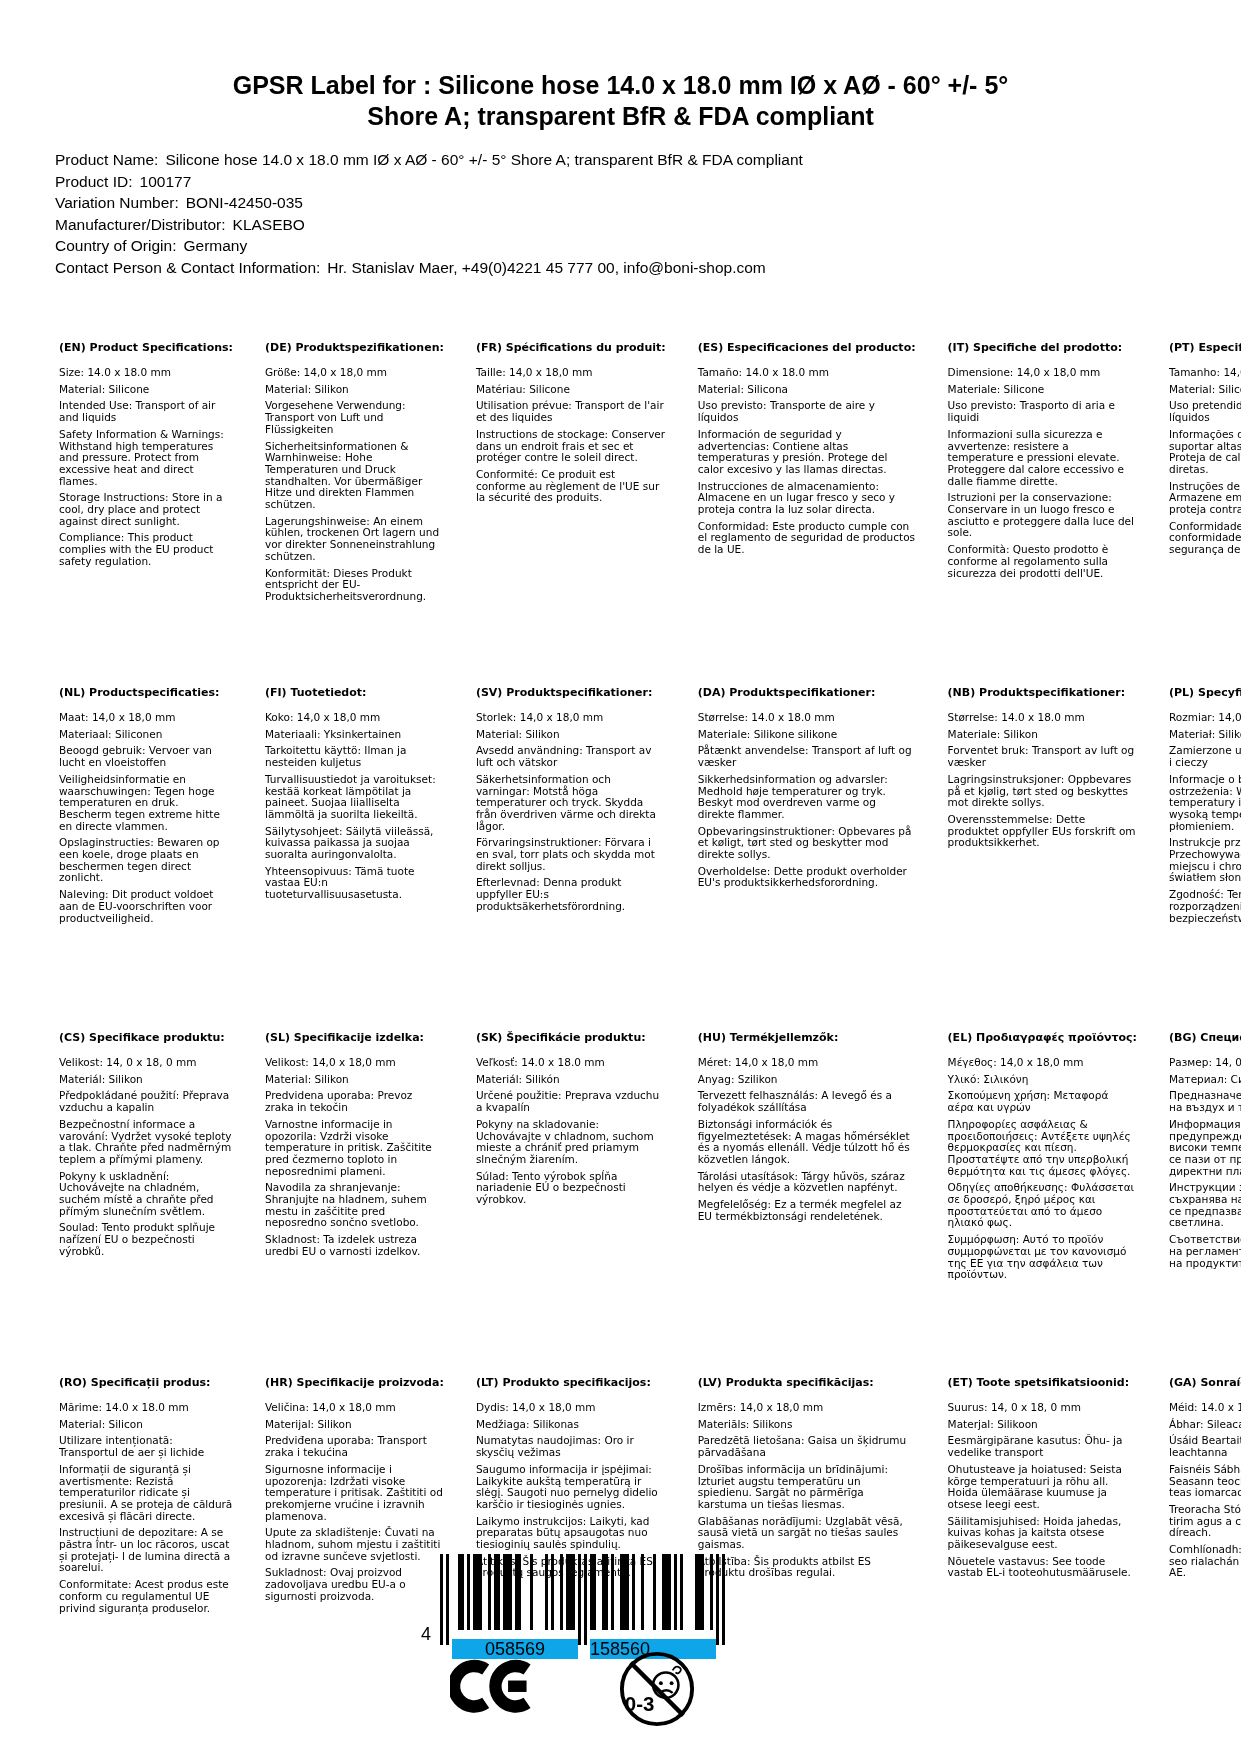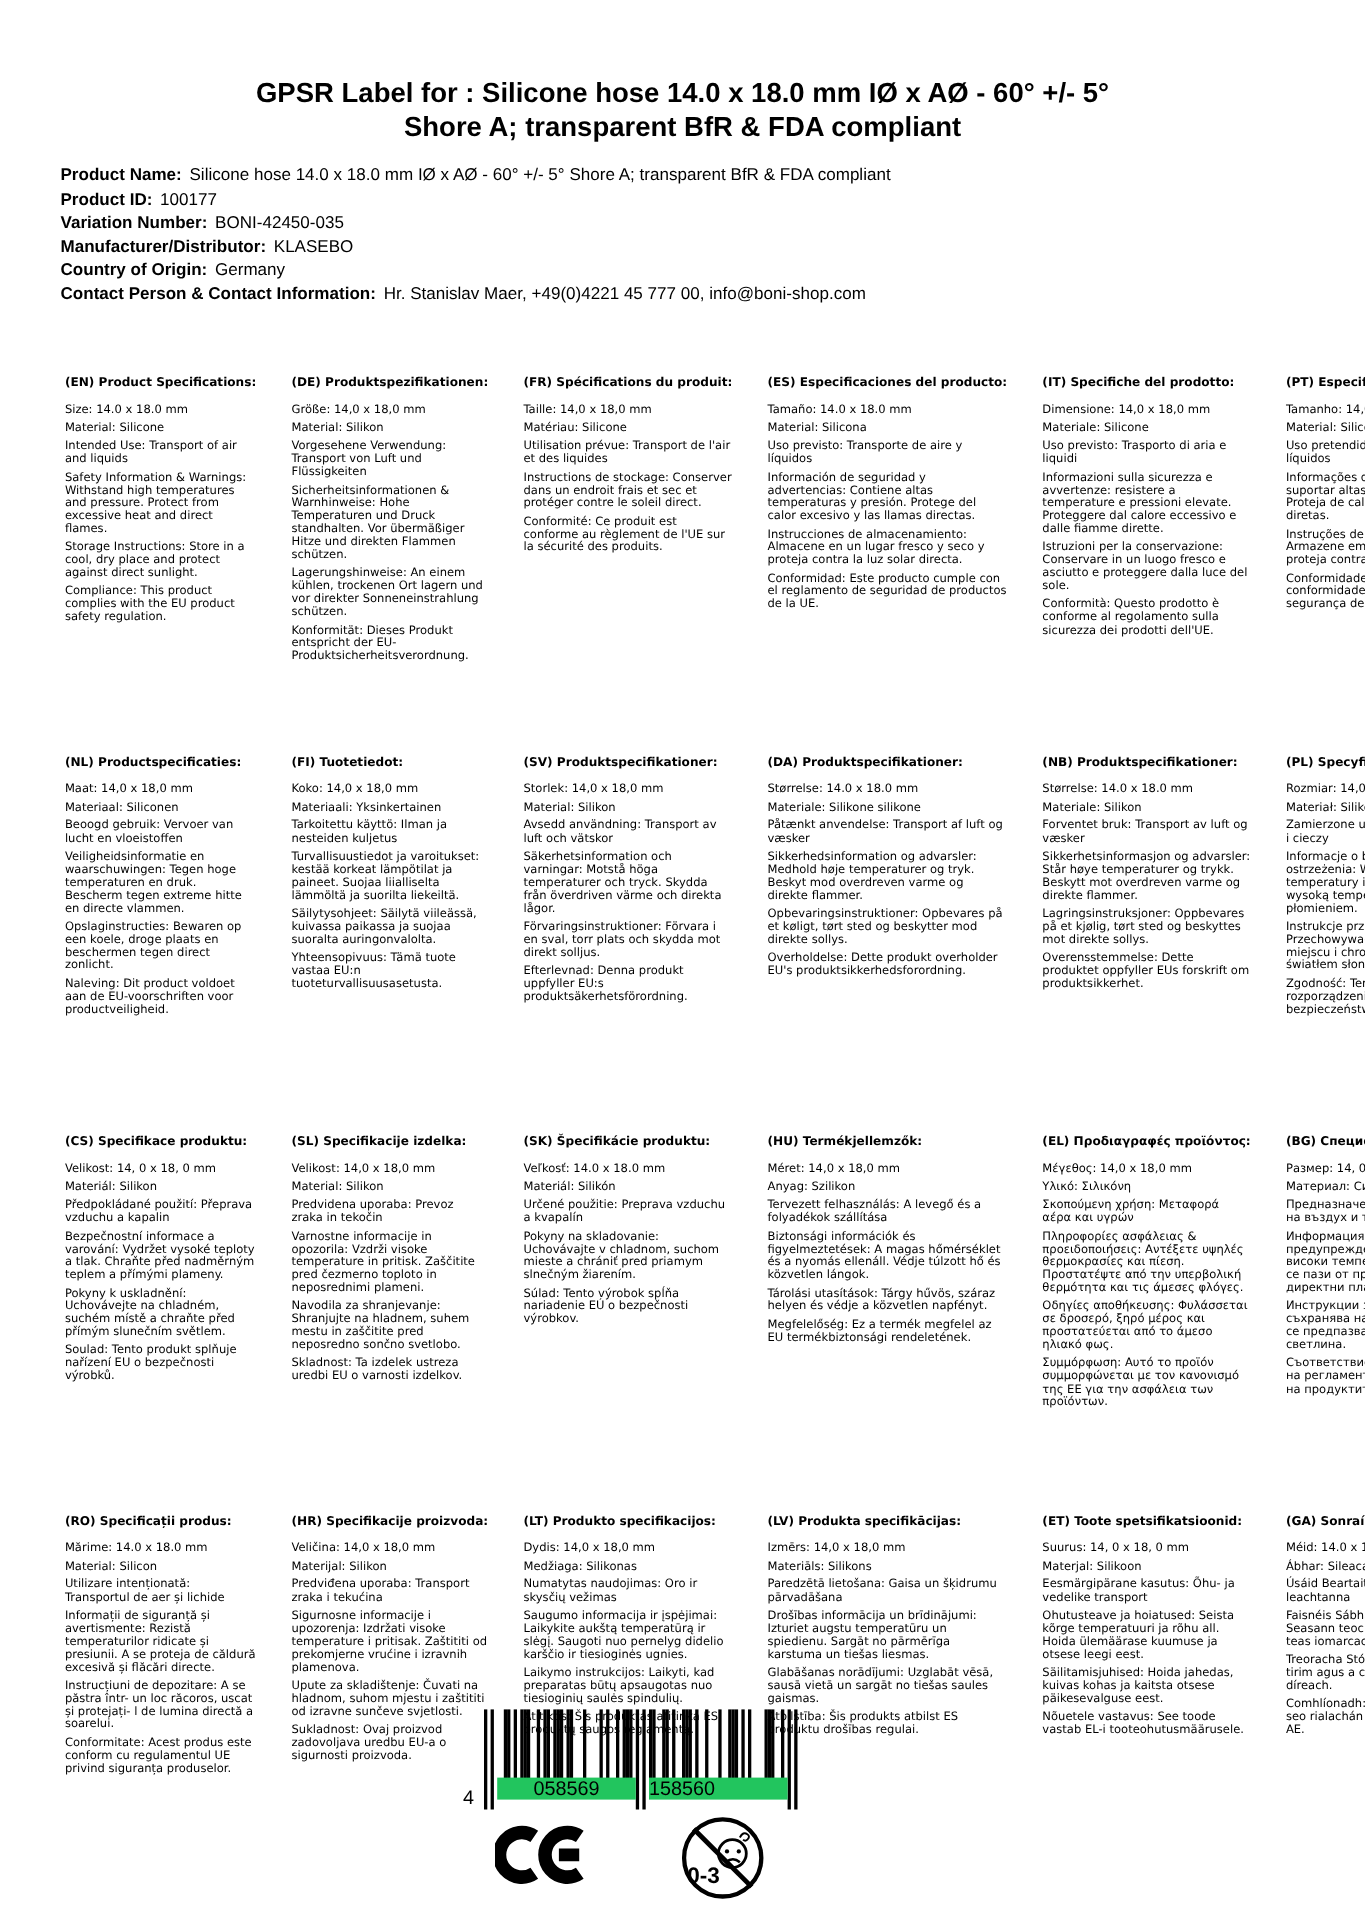--- a/index.html
+++ b/index.html
@@ -9,43 +9,43 @@
   }
   .title{
     padding-top:70px;text-align:center;font-family:"Liberation Sans", sans-serif;
     font-weight:bold;font-size:25px;line-height:31px;
   }
   .info{
     margin:17px 40px 0 55px;font-family:"Liberation Sans", sans-serif;
     font-size:15.5px;line-height:21.5px;
   }
   .info-row{white-space:nowrap;}
-  .info-row .lbl{font-weight:bold;}
+  .info-row .lbl{font-weight:normal;}
   .info-row .val{margin-left:7px;}
   .grid{
     margin:64px 56px 0 59px;
     display:grid;grid-template-columns:repeat(6,1fr);column-gap:32px;
     grid-auto-rows:313px;
     font-size:10.5px;line-height:11.7px;gap:32px;
   }
   .sec{overflow:visible;}
   .sec h3{
     font-size:11px;margin:0;white-space:nowrap;overflow:visible;
     font-weight:bold;line-height:12px;
   }
   .sec p{margin:5px 0 0 0;}
   .sec p.first{margin-top:13px;}
   
   .barcode{position:absolute;left:440px;top:1554px;width:285px;height:96px;}
   .bars{position:relative;width:285px;height:90px;}
   .bars span{position:absolute;top:0;width:3px;height:76px;background:#000;}
   .bars span.tall{height:91px;}
   .bc-num{
-    position:absolute;top:62px;font-family:"Liberation Sans", sans-serif;
-    font-size:18px;background:#22c55e;line-height:20px;
+    position:absolute;top:85px;font-family:"Liberation Sans", sans-serif;
+    font-size:18px;background:#0ea5e9;line-height:20px;
   }
   .bc-first{left:-19px;top:70px;background:transparent;}
   .bc-left{left:12px;width:126px;text-align:center;}
   .bc-right{left:150px;width:126px;text-align:left;}
   .ce{position:absolute;left:450px;top:1658px;}
   .age{position:absolute;left:618px;top:1650px;}
 </style>
 </head>
 <body>
 
@@ -151,21 +151,20 @@
       <p>Påtænkt anvendelse: Transport af luft og væsker</p>
       <p>Sikkerhedsinformation og advarsler: Medhold høje temperaturer og tryk. Beskyt mod overdreven varme og direkte flammer.</p>
       <p>Opbevaringsinstruktioner: Opbevares på et køligt, tørt sted og beskytter mod direkte sollys.</p>
       <p>Overholdelse: Dette produkt overholder EU's produktsikkerhedsforordning.</p>
     </div>
     <div class="sec">
       <h3>(NB) Produktspecifikationer:</h3>
       <p class="first">Størrelse: 14.0 x 18.0 mm</p>
       <p>Materiale: Silikon</p>
       <p>Forventet bruk: Transport av luft og væsker</p>
-      <p>Sikkerhetsinformasjon og advarsler: Står høye temperaturer og trykk. Beskytt mot overdreven varme og direkte flammer.</p>
       <p>Lagringsinstruksjoner: Oppbevares på et kjølig, tørt sted og beskyttes mot direkte sollys.</p>
       <p>Overensstemmelse: Dette produktet oppfyller EUs forskrift om produktsikkerhet.</p>
     </div>
     <div class="sec">
       <h3>(PL) Specyfikacje produktu:</h3>
       <p class="first">Rozmiar: 14,0 x 18,0 mm</p>
       <p>Materiał: Silikon</p>
       <p>Zamierzone użycie: Transport powietrza i cieczy</p>
       <p>Informacje o bezpieczeństwie i ostrzeżenia: Wstrzymać wysokie temperatury i ciśnienie. Chronić przed wysoką temperaturą i bezpośrednim płomieniem.</p>
       <p>Instrukcje przechowywania: Przechowywać w chłodnym, suchym miejscu i chronić przed bezpośrednim światłem słonecznym.</p>

